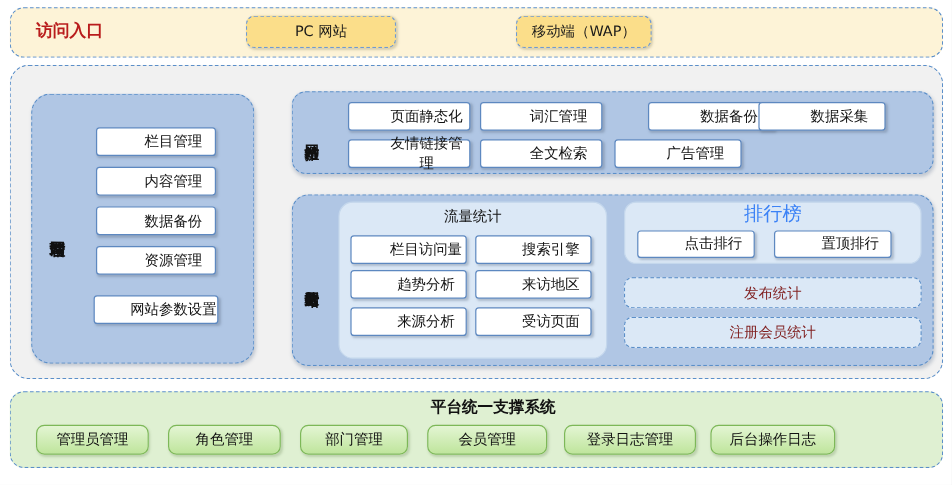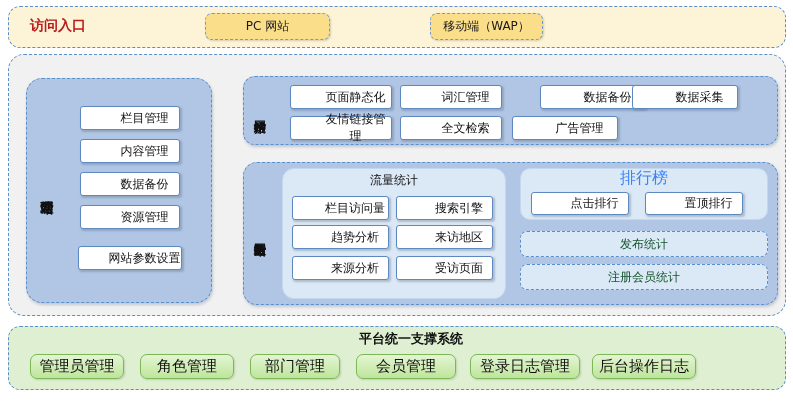--- a/index.html
+++ b/index.html
@@ -131,21 +131,21 @@
     font-size:16px;color:#3b82f6;
     display:flex;align-items:center;justify-content:center;
   }
   .rk-box{width:98px;height:23px;top:192px;}
 
   .stat-bar{
     left:520px;width:248px;height:26px;
     background:#dbe8f6;
     border:1px dashed #5b8fc9;
     border-radius:7px;
-    font-size:12px;color:#14532d;
+    font-size:12px;color:#7f1d1d;
     display:flex;align-items:center;justify-content:center;
   }
   #stat-pub{top:231px;}
   #stat-mem{top:264px;}
 
   
   #platform{
     left:8px;top:326px;width:778px;height:64px;
     background:#dff0d2;
     border:1px dashed #5b8fc9;
@@ -154,21 +154,21 @@
   #platform-title{
     left:8px;top:330px;width:778px;height:18px;
     font-size:13px;font-weight:bold;color:#111;
     display:flex;align-items:center;justify-content:center;padding-left:28px;
   }
   .green-chip{
     top:354px;height:25px;
     background:linear-gradient(#e3f5d3,#bfe59c);
     border:1px solid #7db858;
     border-radius:7px;
-    font-size:15px;color:#111;
+    font-size:12px;color:#111;
     box-shadow:1px 1px 2px rgba(110,140,90,.3);
     text-align:center;
   }
 </style>
 </head>
 <body>
 
 <div class="abs" id="access-bar"></div>
 <div class="abs" id="access-label">访问入口</div>
 <div class="abs center yellow-chip" id="chip-pc">PC 网站</div>

